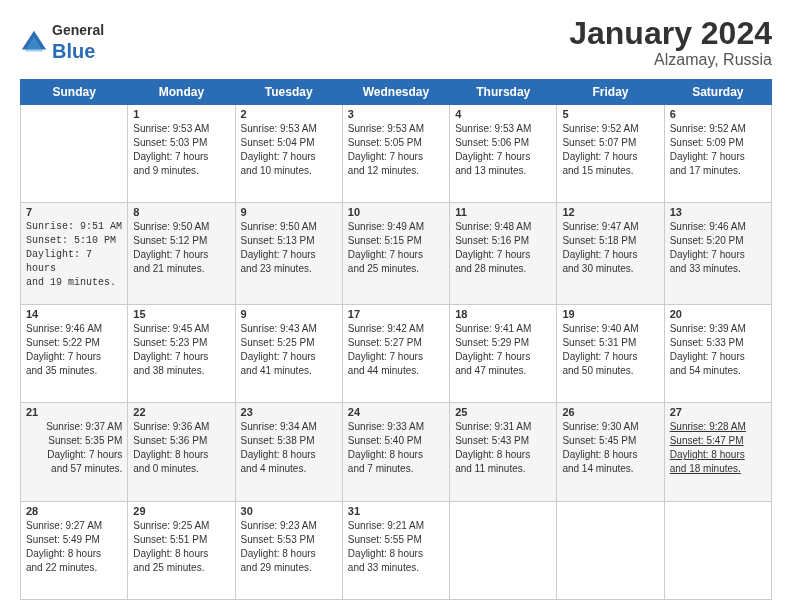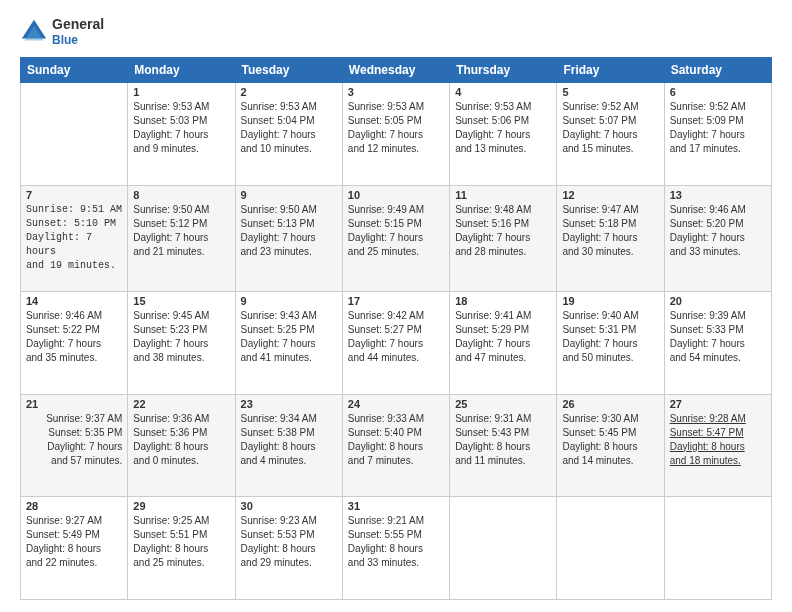--- a/index.html
+++ b/index.html
@@ -49,21 +49,21 @@
       width: 100%;
       border-collapse: collapse;
       flex: 1;
     }
     .calendar-table th {
       background-color: #2a6db5;
       color: #fff;
       font-size: 12px;
       font-weight: bold;
       padding: 5px 6px;
-      text-align: left;
+      text-align: center;
       border: 1px solid #2a6db5;
     }
     .calendar-table td {
       border: 1px solid #ccc;
       vertical-align: top;
       padding: 3px 5px;
       width: calc(100% / 7);
       font-size: 9.5px;
       color: #333;
       height: 88px;
@@ -91,22 +91,26 @@
 
 <div class="page">
   <div class="header">
     <div class="logo">
       <svg class="logo-icon" viewBox="0 0 30 30" xmlns="http://www.w3.org/2000/svg">
         <polygon points="15,2 28,22 2,22" fill="#2a6db5"></polygon>
         <polygon points="15,8 25,24 5,24" fill="#4a9fd5" opacity="0.5"></polygon>
       </svg>
       <div>
         <div style="font-size:14px;font-weight:bold;color:#333;line-height:1.2;">General</div>
-        <div style="font-size:12px;font-weight:bold;color:#2a6db5;line-height:1.2;">Blue</div>
+        <div style="font-size:20px;font-weight:bold;color:#2a6db5;line-height:1.2;">Blue</div>
       </div>
+    </div>
+    <div class="title-block">
+      <div class="main-title">January 2024</div>
+      <div class="subtitle">Alzamay, Russia</div>
     </div>
   </div>
 
   <table class="calendar-table">
     <thead>
       <tr>
       <th>Sunday</th>
           <th>Monday</th>
           <th>Tuesday</th>
           <th>Wednesday</th>

